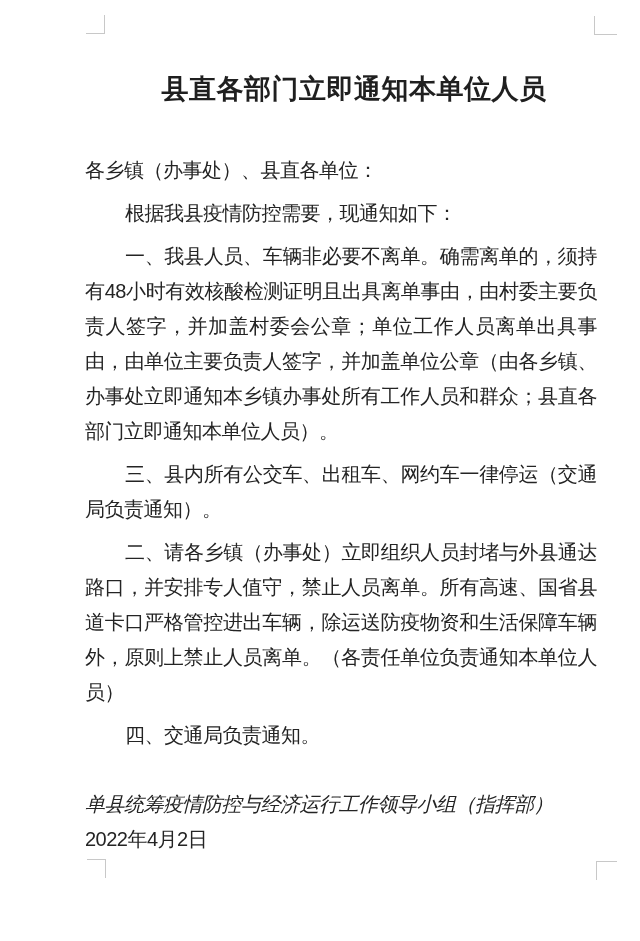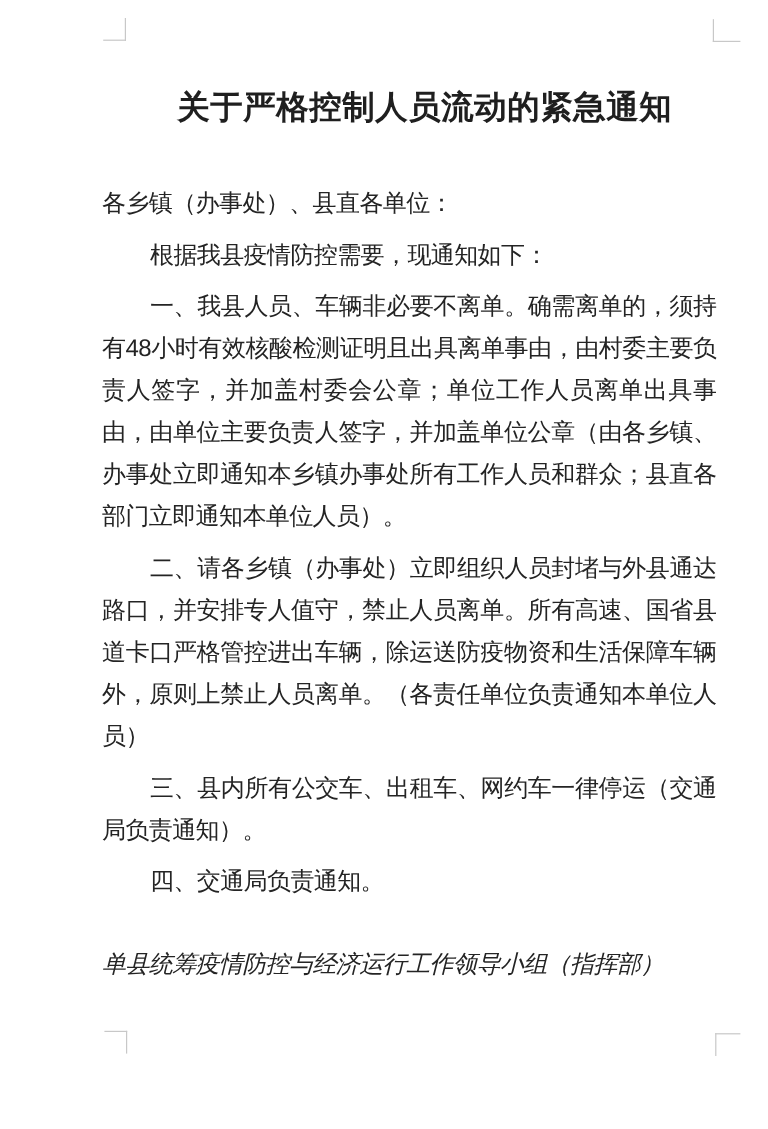--- a/index.html
+++ b/index.html
@@ -69,31 +69,32 @@
 <body>
 
 <div class="page">
 
   <div class="crop crop-tl"></div>
   <div class="crop crop-tr"></div>
   <div class="crop crop-bl"></div>
   <div class="crop crop-br"></div>
 
   <div class="content">
-    <h1 class="doc-title">关于严格控制人员流动的紧急通知</h1>
+    <h1 class="doc-title">县直各部门立即通知本单位人员</h1>
 
     <p>各乡镇（办事处）、县直各单位：</p>
 
     <p class="indent">根据我县疫情防控需要，现通知如下：</p>
 
     <p class="indent">一、我县人员、车辆非必要不离单。确需离单的，须持有48小时有效核酸检测证明且出具离单事由，由村委主要负责人签字，并加盖村委会公章；单位工作人员离单出具事由，由单位主要负责人签字，并加盖单位公章（由各乡镇、办事处立即通知本乡镇办事处所有工作人员和群众；县直各部门立即通知本单位人员）。</p>
 
+    <p class="indent">三、县内所有公交车、出租车、网约车一律停运（交通局负责通知）。</p>
+
     <p class="indent">二、请各乡镇（办事处）立即组织人员封堵与外县通达路口，并安排专人值守，禁止人员离单。所有高速、国省县道卡口严格管控进出车辆，除运送防疫物资和生活保障车辆外，原则上禁止人员离单。（各责任单位负责通知本单位人员）</p>
-
-    <p class="indent">三、县内所有公交车、出租车、网约车一律停运（交通局负责通知）。</p>
 
     <p class="indent">四、交通局负责通知。</p>
 
     <p class="signature-line">单县统筹疫情防控与经济运行工作领导小组（指挥部）</p>
 
+    <p class="date-line">2022年4月2日</p>
   </div>
 
 </div>
 
 </body></html>

